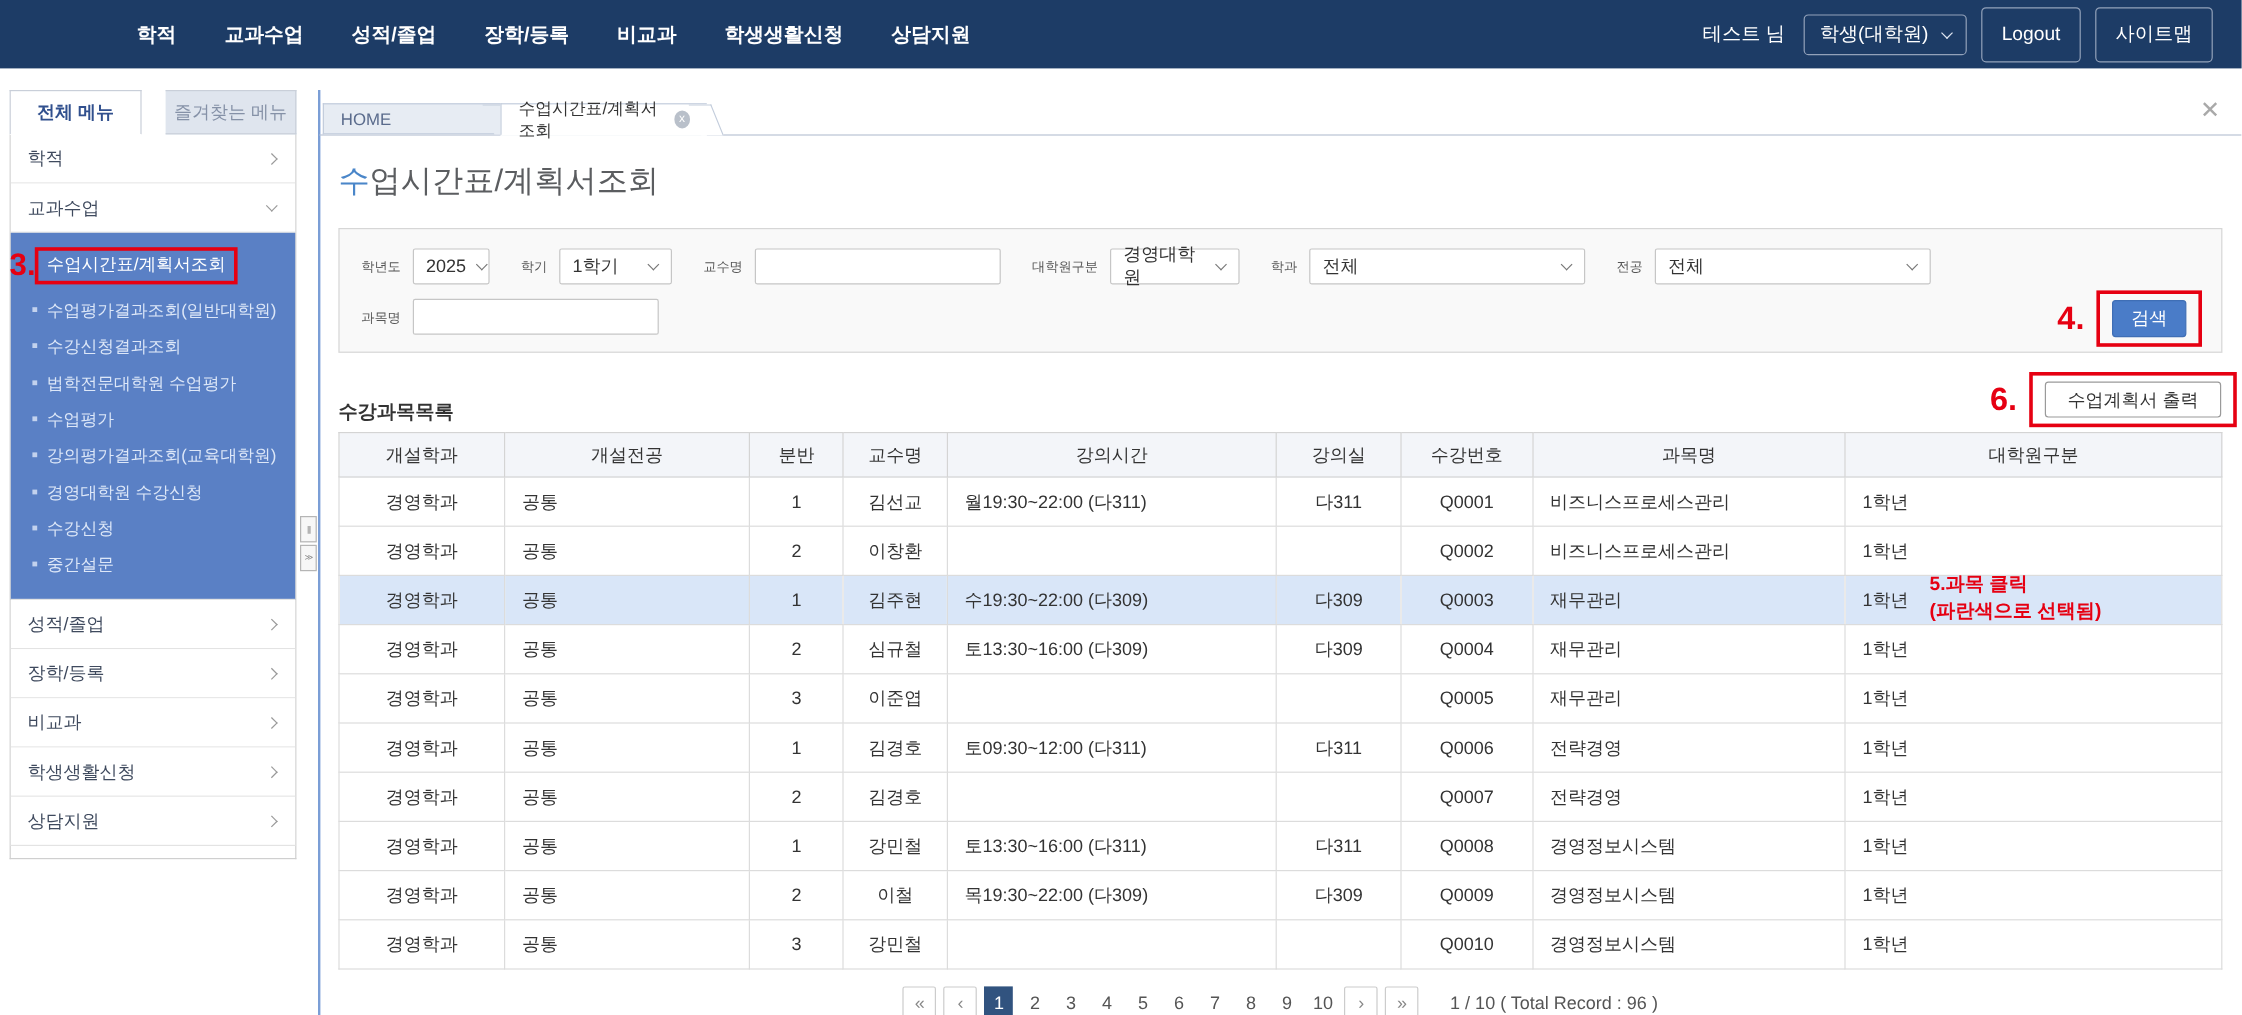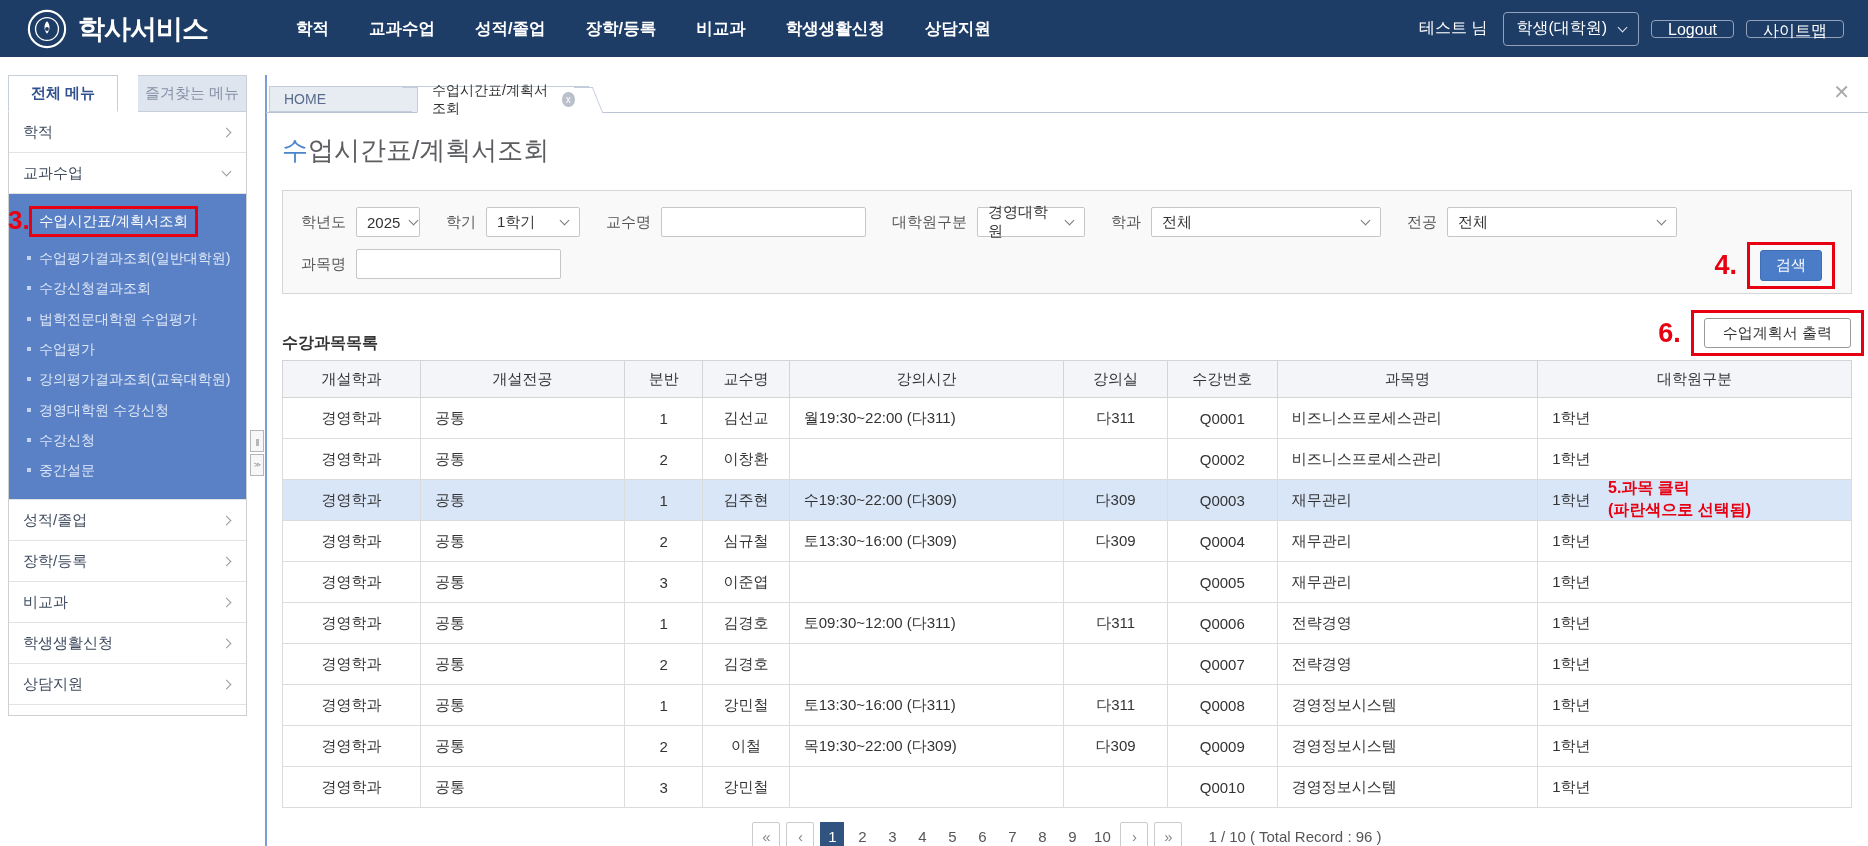--- a/index.html
+++ b/index.html
@@ -13,21 +13,21 @@
   .navbar { position:absolute; top:0; left:0; width:100%; height:57px;
     background:#1d3c66; display:flex; align-items:center; padding:0 24px 0 26px; }
   .brand { display:flex; align-items:center; gap:10px; }
   .brand-name { color:#fff; font-size:27px; font-weight:700; letter-spacing:-1px; }
   .gnb { display:flex; gap:40px; margin-left:88px; }
   .gnb-item { color:#fff; font-size:16.5px; font-weight:700; cursor:pointer; white-space:nowrap; }
   .nav-right { margin-left:auto; display:flex; align-items:center; gap:12px; }
   .user-name { color:#fff; font-size:16px; margin-right:4px; white-space:nowrap; }
   .role-select { height:34px; border:1px solid #93a2ba; border-radius:4px; display:flex;
     align-items:center; gap:12px; padding:0 12px; color:#fff; font-size:16px; cursor:pointer; }
-  .nav-btn { height:18px; border:1px solid #93a2ba; border-radius:4px; background:transparent;
+  .nav-btn { height:46px; border:1px solid #93a2ba; border-radius:4px; background:transparent;
     color:#fff; font-size:16px; padding:0 16px; cursor:pointer; font-family:inherit; }
   .chev { display:inline-block; width:7px; height:7px; border-right:1.6px solid #999;
     border-bottom:1.6px solid #999; }
   .chev.right { transform:rotate(-45deg); }
   .chev.down  { transform:rotate(45deg); margin-top:-3px; }
   .chev.white { border-color:#dfe6f2; }
 
   
   .sidebar { position:absolute; left:8px; top:75px; width:239px; }
   .side-tabs { display:flex; height:37px; }
@@ -79,21 +79,21 @@
 
   .page-title { margin:20px 0 0 16px; font-size:26px; font-weight:400; color:#5b5d60; }
   .page-title .first { color:#4a86c9; }
 
   .search-box { position:relative; margin:22px 16px 0; height:104px; background:#f9f9f9;
     border:1px solid #d6d6d6; }
   .s-row { display:flex; align-items:center; }
   .s-row1 { padding:16px 0 0 18px; }
   .s-row2 { padding:12px 0 0 18px; }
   .field { display:flex; align-items:center; margin-right:26px; }
-  .f-label { font-size:15px; color:#555; margin-right:10px; white-space:nowrap; }
+  .f-label { font-size:11px; color:#555; margin-right:10px; white-space:nowrap; }
   .ctrl { height:30px; background:#fff; border:1px solid #c6c6c6; border-radius:2px; }
   .select { display:flex; align-items:center; justify-content:space-between; padding:0 10px;
     font-size:15px; color:#333; cursor:pointer; }
   .sel-chev { width:7px; height:7px; border-right:1.6px solid #777; border-bottom:1.6px solid #777;
     transform:rotate(45deg); margin:-3px 1px 0 10px; flex:none; }
   input.ctrl { padding:0 8px; font-size:15px; font-family:inherit; color:#333; }
   .s-row1 .field:nth-child(1) .ctrl { width:64px; }
   .s-row1 .field:nth-child(2) .ctrl { width:94px; }
   .s-row1 .field:nth-child(3) .ctrl { width:205px; }
   .s-row1 .field:nth-child(4) .ctrl { width:108px; }
@@ -136,29 +136,20 @@
     cursor:pointer; }
   .pg-num { width:24px; height:28px; display:flex; align-items:center; justify-content:center;
     color:#555; cursor:pointer; }
   .pg-num.current { background:#31537f; color:#fff; }
   .pg-summary { margin-left:26px; color:#555; white-space:nowrap; }
 </style>
 </head>
 <body>
 
 <header class="navbar">
-  <div class="brand">
-    <svg width="42" height="42" viewBox="0 0 44 44">
-      <circle cx="22" cy="22" r="19" fill="none" stroke="#ffffff" stroke-width="2.2"></circle>
-      <circle cx="22" cy="22" r="12" fill="none" stroke="#ffffff" stroke-width="1.4"></circle>
-      <path d="M22 14 c3.5 3.5 3.5 9 0 13 c-3.5 -4 -3.5 -9.5 0 -13 z" fill="#ffffff"></path>
-      <circle cx="22" cy="22" r="2" fill="#1d3c66"></circle>
-    </svg>
-    <span class="brand-name">학사서비스</span>
-  </div>
   <nav class="gnb">
       <div class="gnb-item">학적</div>
       <div class="gnb-item">교과수업</div>
       <div class="gnb-item">성적/졸업</div>
       <div class="gnb-item">장학/등록</div>
       <div class="gnb-item">비교과</div>
       <div class="gnb-item">학생생활신청</div>
       <div class="gnb-item">상담지원</div>
     </nav>
   <div class="nav-right">

